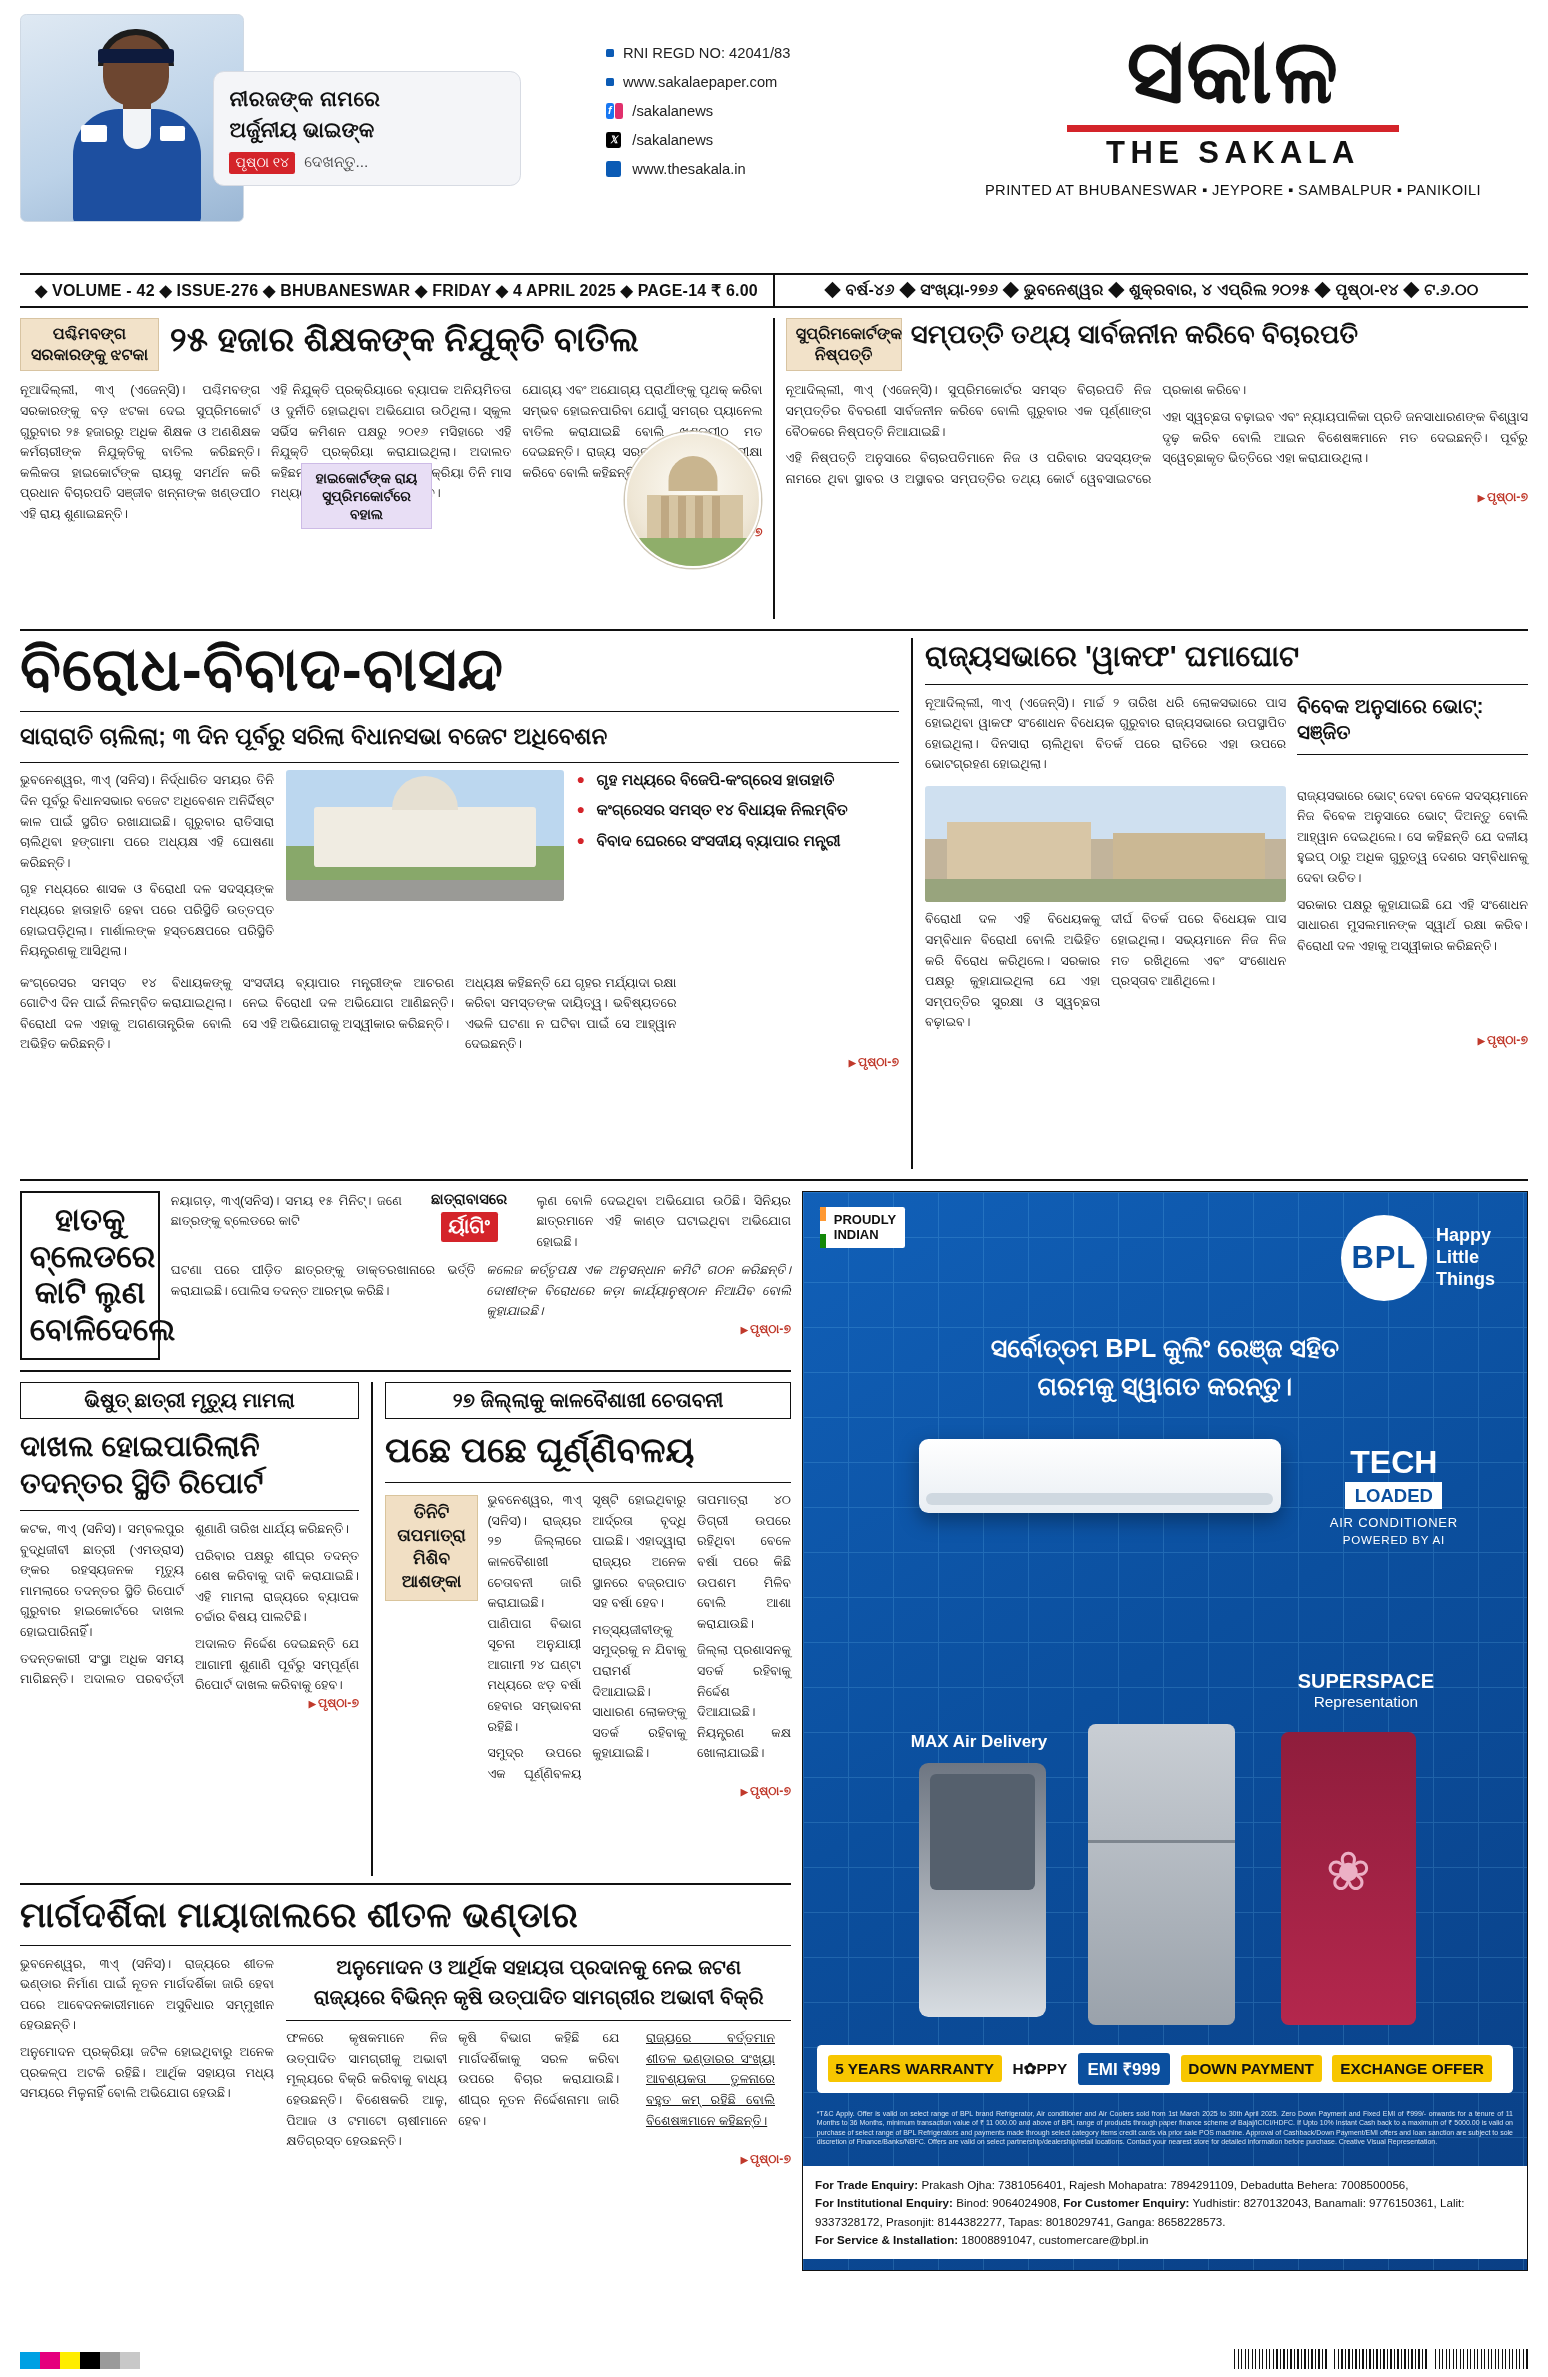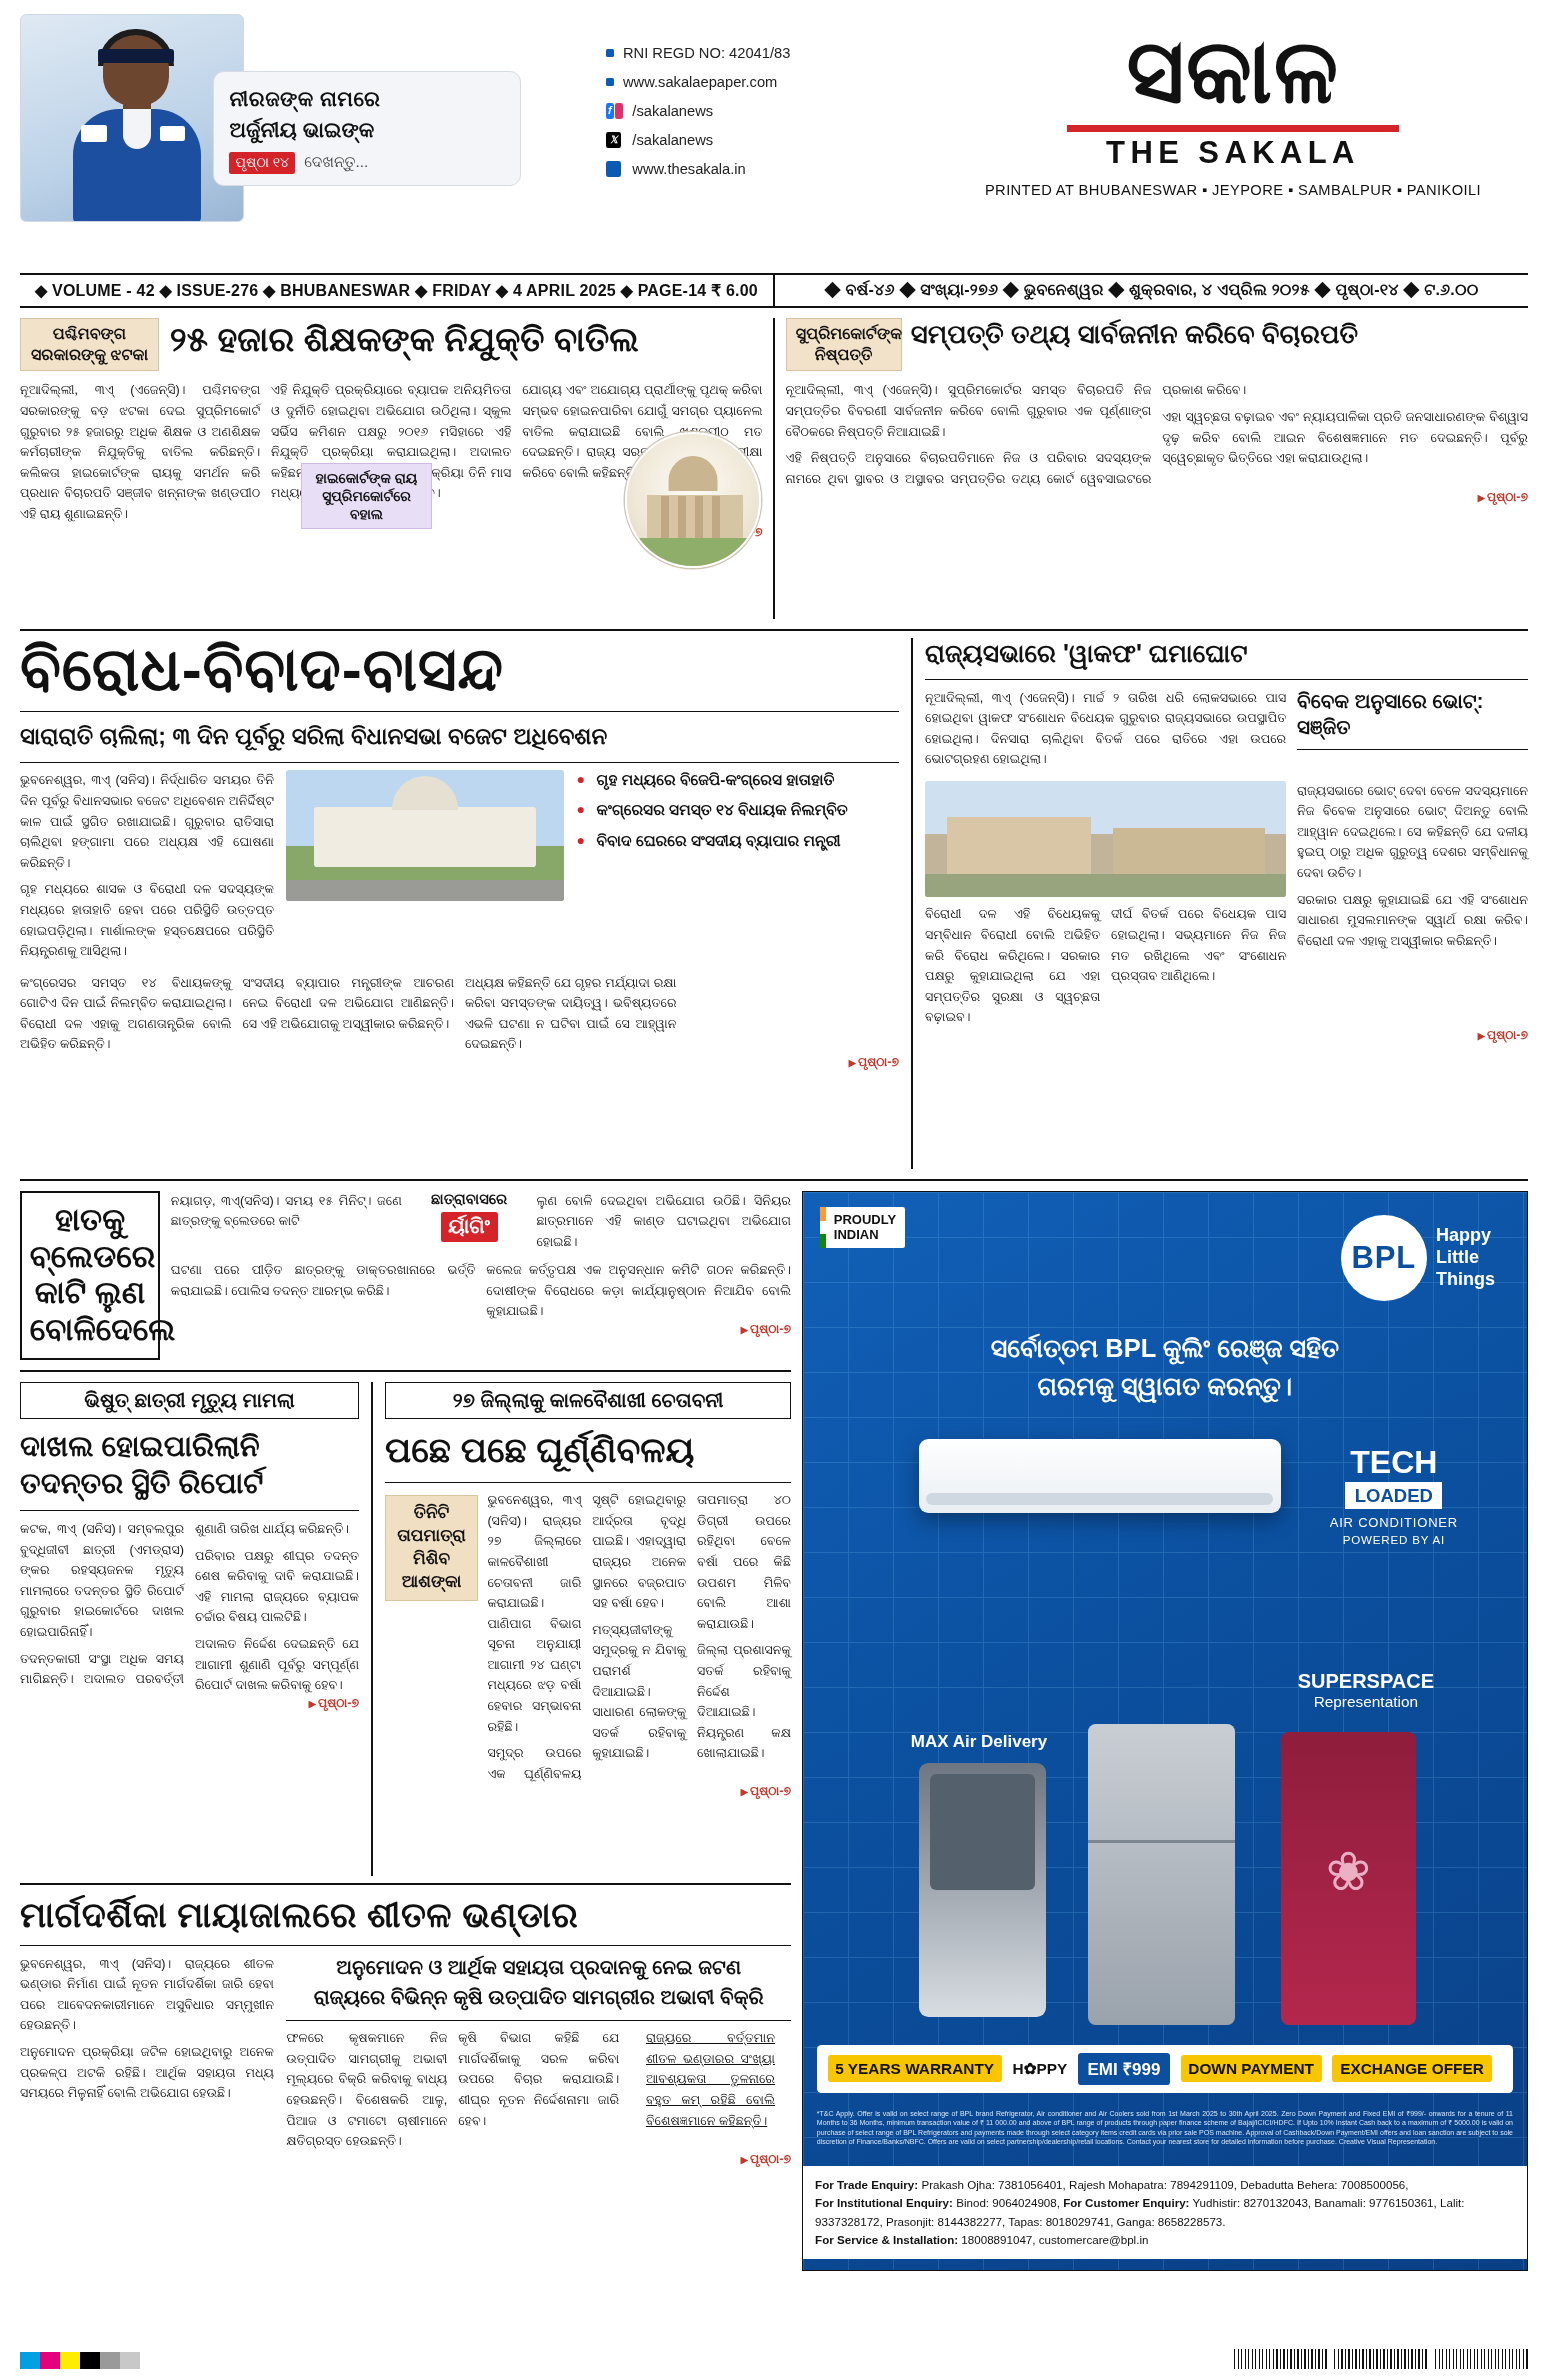--- a/index.html
+++ b/index.html
@@ -330,21 +330,21 @@
         <p style="margin:0 0 6.2px;">କଂଗ୍ରେସର ସମସ୍ତ ୧୪ ବିଧାୟକଙ୍କୁ ଗୋଟିଏ ଦିନ ପାଇଁ ନିଲମ୍ବିତ କରାଯାଇଥିଲା। ବିରୋଧୀ ଦଳ ଏହାକୁ ଅଗଣତାନ୍ତ୍ରିକ ବୋଲି ଅଭିହିତ କରିଛନ୍ତି।</p>
         <p style="margin:0 0 6.2px;">ସଂସଦୀୟ ବ୍ୟାପାର ମନ୍ତ୍ରୀଙ୍କ ଆଚରଣ ନେଇ ବିରୋଧୀ ଦଳ ଅଭିଯୋଗ ଆଣିଛନ୍ତି। ସେ ଏହି ଅଭିଯୋଗକୁ ଅସ୍ୱୀକାର କରିଛନ୍ତି।</p>
         <p style="margin:0;">ଅଧ୍ୟକ୍ଷ କହିଛନ୍ତି ଯେ ଗୃହର ମର୍ଯ୍ୟାଦା ରକ୍ଷା କରିବା ସମସ୍ତଙ୍କ ଦାୟିତ୍ୱ। ଭବିଷ୍ୟତରେ ଏଭଳି ଘଟଣା ନ ଘଟିବା ପାଇଁ ସେ ଆହ୍ୱାନ ଦେଇଛନ୍ତି।</p>
       </div>
       <div style="text-align:right;"><span class="jump">ପୃଷ୍ଠା-୭</span></div>
     </div>
 
     <div class="divider-v"></div>
 
     <div class="big-right">
-      <div class="h-md" style="font-size:25px;">ରାଜ୍ୟସଭାରେ 'ୱାକଫ' ଘମାଘୋଟ</div>
+      <div class="h-md" style="font-size:29px;">ରାଜ୍ୟସଭାରେ 'ୱାକଫ' ଘମାଘୋଟ</div>
       <div class="rule-thin"></div>
       <div style="display:flex; gap:10.8px;">
         <div style="flex:1;">
           <div class="body-od">
             <p style="margin:0 0 6.2px;">ନୂଆଦିଲ୍ଲୀ, ୩ଏ୍ (ଏଜେନ୍ସି)। ମାର୍ଚ୍ଚ ୨ ତାରିଖ ଧରି ଲୋକସଭାରେ ପାସ ହୋଇଥିବା ୱାକଫ ସଂଶୋଧନ ବିଧେୟକ ଗୁରୁବାର ରାଜ୍ୟସଭାରେ ଉପସ୍ଥାପିତ ହୋଇଥିଲା। ଦିନସାରା ଚାଲିଥିବା ବିତର୍କ ପରେ ରାତିରେ ଏହା ଉପରେ ଭୋଟଗ୍ରହଣ ହୋଇଥିଲା।</p>
           </div>
         </div>
         <div style="width:231px;">
           <div class="h-sm">ବିବେକ ଅନୁସାରେ ଭୋଟ୍: ସଞ୍ଜିତ</div>
           <div class="rule-thin"></div>
@@ -380,21 +380,21 @@
           <div style="display:flex; gap:9.3px;">
             <div class="body-od" style="width:231px;">ନୟାଗଡ଼, ୩ଏ୍(ସନିସ)। ସମୟ ୧୫ ମିନିଟ୍। ଜଣେ ଛାତ୍ରଙ୍କୁ ବ୍ଲେଡରେ କାଟି</div>
             <div style="width:116px; text-align:center;">
               <div class="hostel-label">ଛାତ୍ରାବାସରେ</div>
               <div class="ragging-chip" style="margin-top:4.6px;">ର୍ୟାଗିଂ</div>
             </div>
             <div class="body-od" style="flex:1;">ଲୁଣ ବୋଳି ଦେଇଥିବା ଅଭିଯୋଗ ଉଠିଛି। ସିନିୟର ଛାତ୍ରମାନେ ଏହି କାଣ୍ଡ ଘଟାଇଥିବା ଅଭିଯୋଗ ହୋଇଛି।</div>
           </div>
           <div class="body-od cols-2" style="margin-top:7.7px;">
             <p style="margin:0 0 6.2px;">ଘଟଣା ପରେ ପୀଡ଼ିତ ଛାତ୍ରଙ୍କୁ ଡାକ୍ତରଖାନାରେ ଭର୍ତ୍ତି କରାଯାଇଛି। ପୋଲିସ ତଦନ୍ତ ଆରମ୍ଭ କରିଛି।</p>
-            <p style="margin:0;">କଲେଜ କର୍ତ୍ତୃପକ୍ଷ ଏକ ଅନୁସନ୍ଧାନ କମିଟି ଗଠନ କରିଛନ୍ତି। ଦୋଷୀଙ୍କ ବିରୋଧରେ କଡ଼ା କାର୍ଯ୍ୟାନୁଷ୍ଠାନ ନିଆଯିବ ବୋଲି କୁହାଯାଇଛି।</p>
+            <p style="margin:0;font-style:italic;">କଲେଜ କର୍ତ୍ତୃପକ୍ଷ ଏକ ଅନୁସନ୍ଧାନ କମିଟି ଗଠନ କରିଛନ୍ତି। ଦୋଷୀଙ୍କ ବିରୋଧରେ କଡ଼ା କାର୍ଯ୍ୟାନୁଷ୍ଠାନ ନିଆଯିବ ବୋଲି କୁହାଯାଇଛି।</p>
           </div>
           <div style="text-align:right;"><span class="jump">ପୃଷ୍ଠା-୭</span></div>
         </div>
       </div>
 
       <div class="rule-thin" style="border-top:2.3px solid #111; margin:10.8px 0 9.3px;"></div>
 
       <div style="display:flex; gap:12.3px; height:494px;">
         <div style="width:339px;">
           <div class="subhead-box">ଭିଷୁତ୍ ଛାତ୍ରୀ ମୃତ୍ୟୁ ମାମଲା</div>

